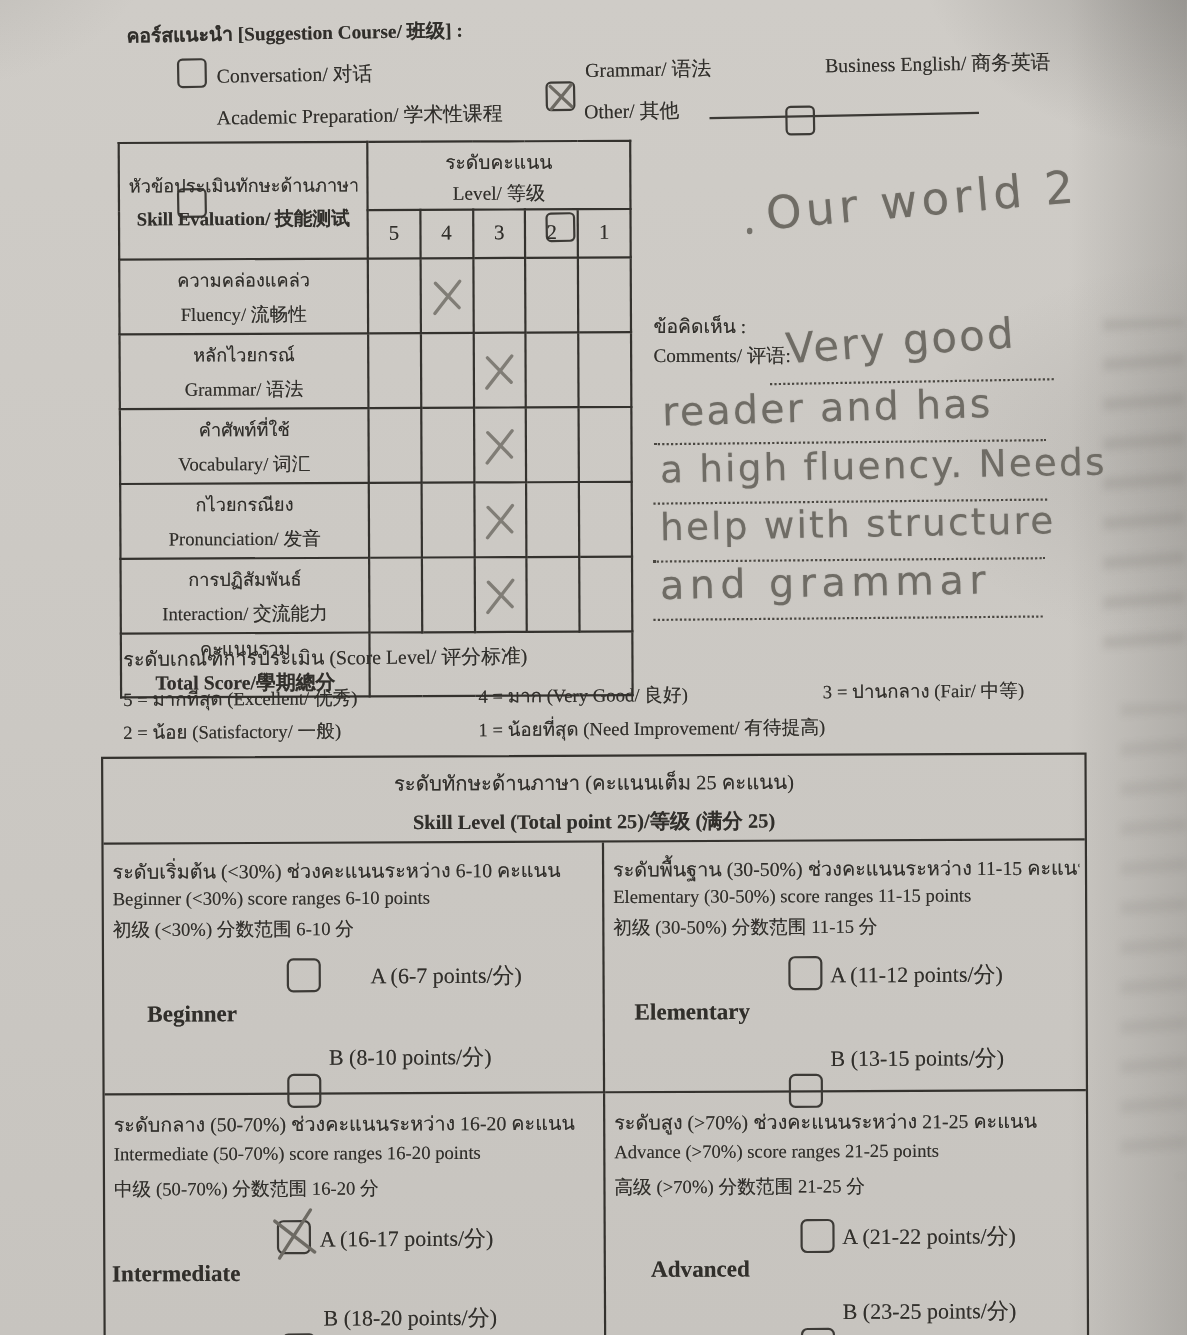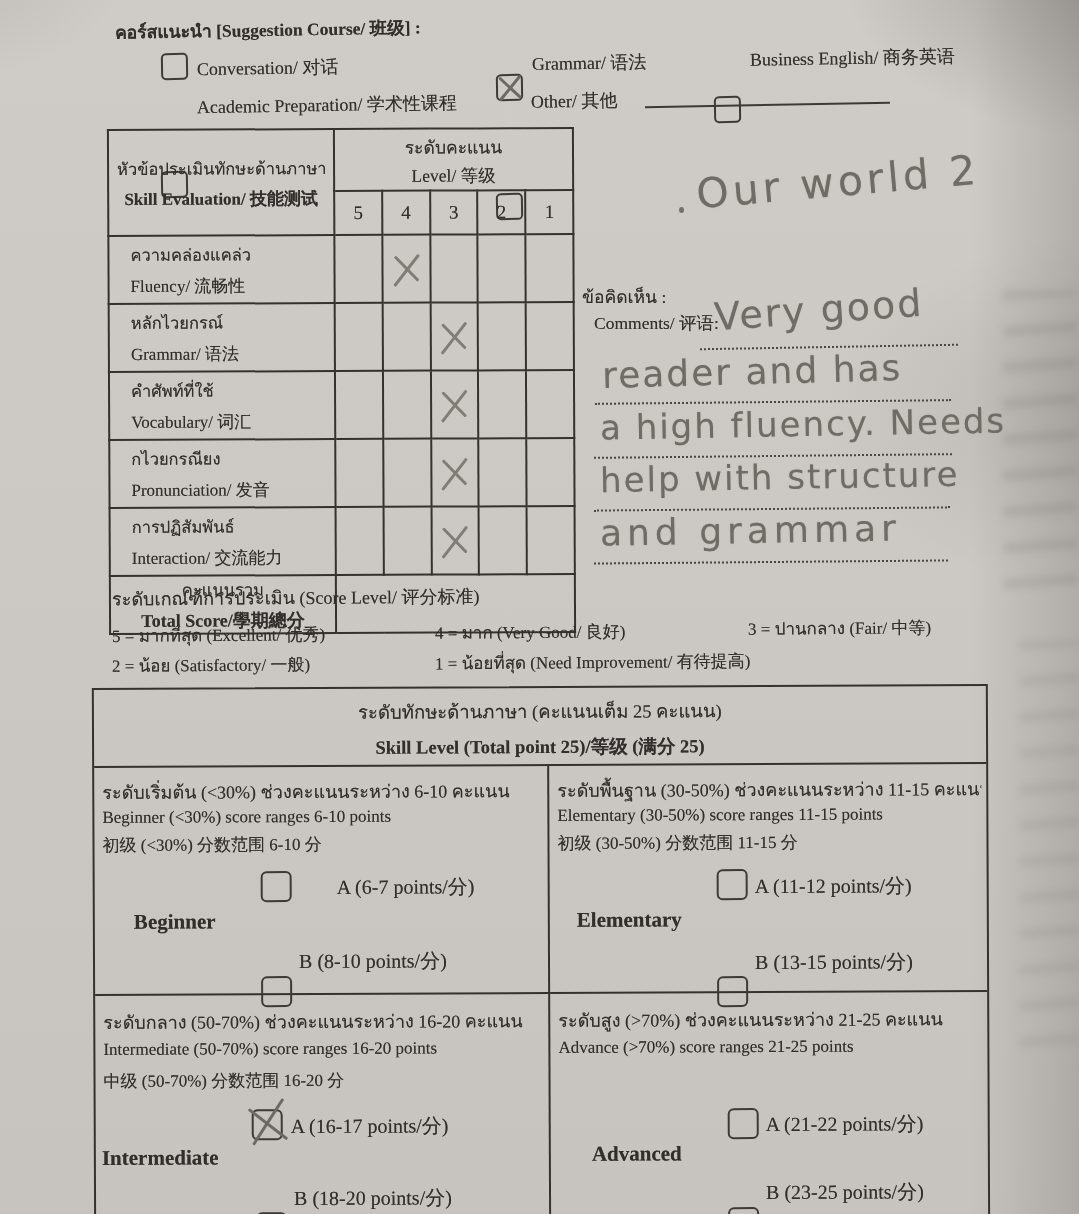--- a/index.html
+++ b/index.html
@@ -31,21 +31,21 @@
   
   table.skill-table{border-collapse:collapse; table-layout:fixed; position:absolute; left:108px; top:128px; width:467px; height:432px; transform:rotate(-.25deg);}
   table.skill-table td{border:2.3px solid #34322e; padding:0; vertical-align:middle; position:relative;}
   .st-topic{width:226px; padding:6px 8px !important; vertical-align:middle;}
   .st-topic .l1{font-size:16.5px; white-space:nowrap; overflow:hidden;}
   .st-topic .l2{font-size:17px; font-weight:bold; margin-top:6px; white-space:nowrap; overflow:hidden;text-align:center;}
   .st-lvlhead{text-align:center; font-size:17.5px;}
   .st-lvlhead .l1{margin-top:2px;}
   .st-lvlhead .l2{margin-top:2px;}
   .st-num{text-align:center; font-size:19px;}
-  .st-lbl{padding:5px 21px !important;}
+  .st-lbl{padding:5px 7px !important;text-align:center;}
   .st-lbl .l1{font-size:16.5px; white-space:nowrap; overflow:hidden;}
   .st-lbl .l2{font-size:17px; margin-top:7px; white-space:nowrap; overflow:hidden;}
   .st-total .l1{text-align:center; font-size:16.5px;}
   .st-total .l2{text-align:center; font-size:18px; font-weight:bold; margin-top:6px;}
   td.marked::before, td.marked::after{content:""; position:absolute; left:50%; top:50%; width:2.7px; border-radius:2px; background:#807d76;}
   td.marked::before{height:40px; transform:translate(-50%,-46%) rotate(38deg);}
   td.marked::after{height:34px; transform:translate(-50%,-50%) rotate(-44deg);}
 
   
   .hw{font-family:"DejaVu Sans",sans-serif; color:#6f6c65; text-shadow:0 0 1px rgba(111,108,101,.45); letter-spacing:2px; white-space:nowrap;}
@@ -186,21 +186,21 @@
         <div class="l2 printed">Total Score/學期總分</div>
       </td>
       <td colspan="5"></td>
     </tr>
   </tbody>
     </table>
 
   <div class="pencil-dot" style="left:679px; top:207px;"></div>
   <div class="abs hw" style="left:696px; top:158px; font-size:41px; transform:rotate(-5deg); letter-spacing:4px;">Our world 2</div>
 
-  <div class="abs printed nowrap" style="left:582px; top:283px; font-size:17.5px;">ข้อคิดเห็น :</div>
+  <div class="abs printed nowrap" style="left:594px; top:283px; font-size:17.5px;">ข้อคิดเห็น :</div>
   <div class="abs printed nowrap" style="left:594px; top:311px; font-size:17.5px;">Comments/ 评语:</div>
 
   <div class="abs hw" style="left:714px; top:288px; font-size:38px; transform:rotate(-4deg);">Very good</div>
   <div class="dotline" style="left:700px; top:346px; width:258px; transform:rotate(-1deg);"></div>
 
   <div class="abs hw" style="left:602px; top:351px; font-size:36px; transform:rotate(-1.5deg);">reader and has</div>
   <div class="dotline" style="left:595px; top:401px; width:356px; transform:rotate(-.6deg);"></div>
 
   <div class="abs hw" style="left:600px; top:404px; font-size:34px; transform:rotate(-1deg);">a high fluency. Needs</div>
   <div class="dotline" style="left:594px; top:455px; width:358px; transform:rotate(-.6deg);"></div>
@@ -254,20 +254,21 @@
         <div class="cb big bigx abs checked" style="left:156px; top:114px;"></div>
         <div class="q-optlabel printed" style="left:195px; top:118px;">A (16-17 points/分)</div>
         <div class="q-name printed" style="left:6px; top:150px;">Intermediate</div>
         <div class="cb big abs" style="left:160px; top:186px;"></div>
         <div class="q-optlabel printed" style="left:198px; top:190px;">B (18-20 points/分)</div>
       </div>
 
       <div class="quad br">
         <div class="q-desc1 printed" style="top:12px;">ระดับสูง (&gt;70%) ช่วงคะแนนระหว่าง 21-25 คะแนน</div>
         <div class="q-desc2 printed" style="top:44px;">Advance (&gt;70%) score ranges 21-25 points</div>
+        <div class="q-desc3 printed" style="top:74px;">高级 (&gt;70%) 分数范围 21-25 分</div>
         <div class="cb big abs" style="left:177px; top:115px;"></div>
         <div class="q-optlabel printed" style="left:215px; top:118px;">A (21-22 points/分)</div>
         <div class="q-name printed" style="left:41px; top:148px;">Advanced</div>
         <div class="cb big abs" style="left:177px; top:183px;"></div>
         <div class="q-optlabel printed" style="left:215px; top:186px;">B (23-25 points/分)</div>
       </div>
 
     </div>
   </div>
 

